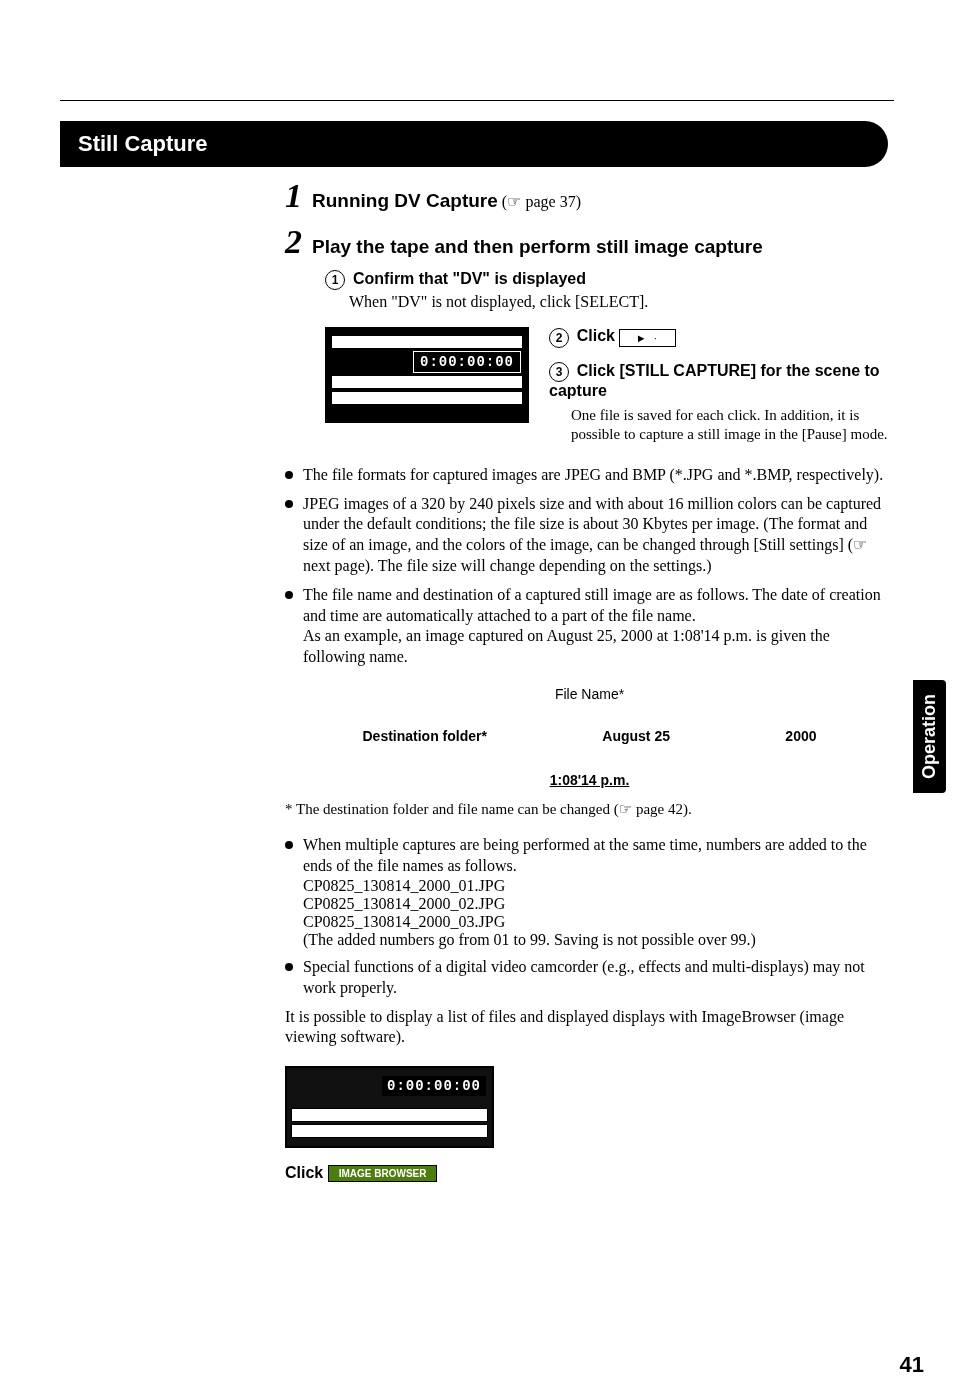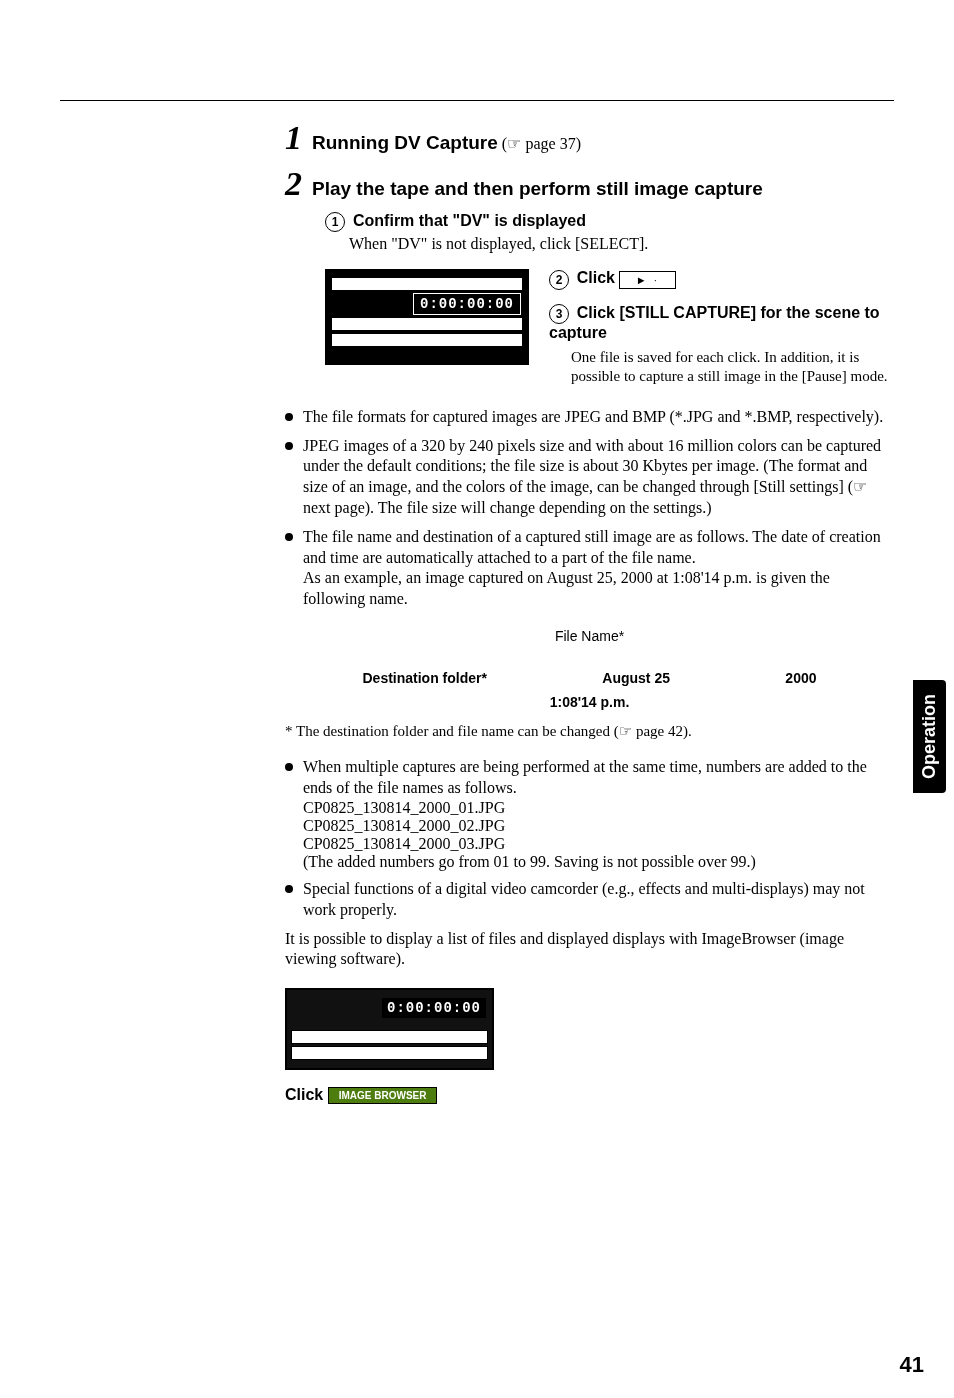--- a/index.html
+++ b/index.html
@@ -24,39 +24,42 @@
   .label-stack .head{font:700 16px Arial,Helvetica,sans-serif;}
   .label-stack div{margin-bottom:4px;}
   .click-btn{display:inline-block;border:1px solid #000;padding:1px 16px;font-size:11px;vertical-align:middle;letter-spacing:2px;}
   ul.bullets{list-style:none;margin:16px 0 0 0;padding:0;}
   ul.bullets > li{position:relative;padding-left:18px;font-size:16px;margin-bottom:8px;}
   ul.bullets > li::before{content:"";position:absolute;left:0;top:6px;width:8px;height:8px;background:#000;border-radius:50%;}
   .filename-diagram{margin:18px auto 4px auto;width:470px;font-family:Arial,Helvetica,sans-serif;text-align:center;}
   .filename-diagram .fn-top{font:400 14px Arial;padding-bottom:4px;}
   .filename-diagram .fn-main{border:1px solid #000;padding:4px 8px;font:400 20px Arial;letter-spacing:.5px;display:inline-block;}
   .filename-diagram .fn-row{display:flex;justify-content:space-between;font:700 14px Arial;margin-top:22px;padding:0 8px;}
-  .filename-diagram .fn-center{font:700 14px Arial;margin-top:8px;}
+  .filename-diagram .fn-center{font:700 14px Arial;margin-top:28px;text-decoration:underline;}
   .footnote{font-size:15px;margin-top:12px;}
   .mono-list{font:400 16px "Times New Roman",serif;margin-left:0;}
   .h2{font:700 22px/1 Arial,Helvetica,sans-serif;margin:26px 0 8px 0;}
   .fig2{width:205px;height:78px;border:2px solid #000;background:#111;position:relative;margin-top:12px;}
   .fig2 .timecode2{position:absolute;right:6px;top:8px;background:#000;color:#fff;font:700 14px "Courier New",monospace;padding:2px 5px;letter-spacing:1px;}
   .click-line{font:700 16px Arial;margin-top:16px;}
   .btn-ib{display:inline-block;border:1px solid #000;font:700 10px Arial;padding:2px 10px;background:#4d7c0f;color:#fff;vertical-align:middle;}
   .side-tab{position:absolute;right:8px;top:680px;background:#000;color:#fff;writing-mode:vertical-rl;transform:rotate(180deg);font:700 18px Arial;padding:14px 6px;border-radius:4px 0 0 4px;}
   .page-num{position:absolute;right:30px;bottom:20px;font:700 22px Arial;}
   
   .fig-box .barrow{position:absolute;left:4px;right:4px;height:12px;background:#fff;border:1px solid #000;}
 </style>
 </head>
 <body>
 
 <div class="page">
   <hr class="hr-top">
 
+  <div class="section-pill">
+    <span>Still Capture</span>
+  </div>
 
   <div class="body-indent">
 
 
     <div class="step">
       <span class="step-num">1</span>
       <span>
         <span class="step-text">Running DV Capture</span>
         <span class="small-ref">(☞ page 37)</span>
       </span>

